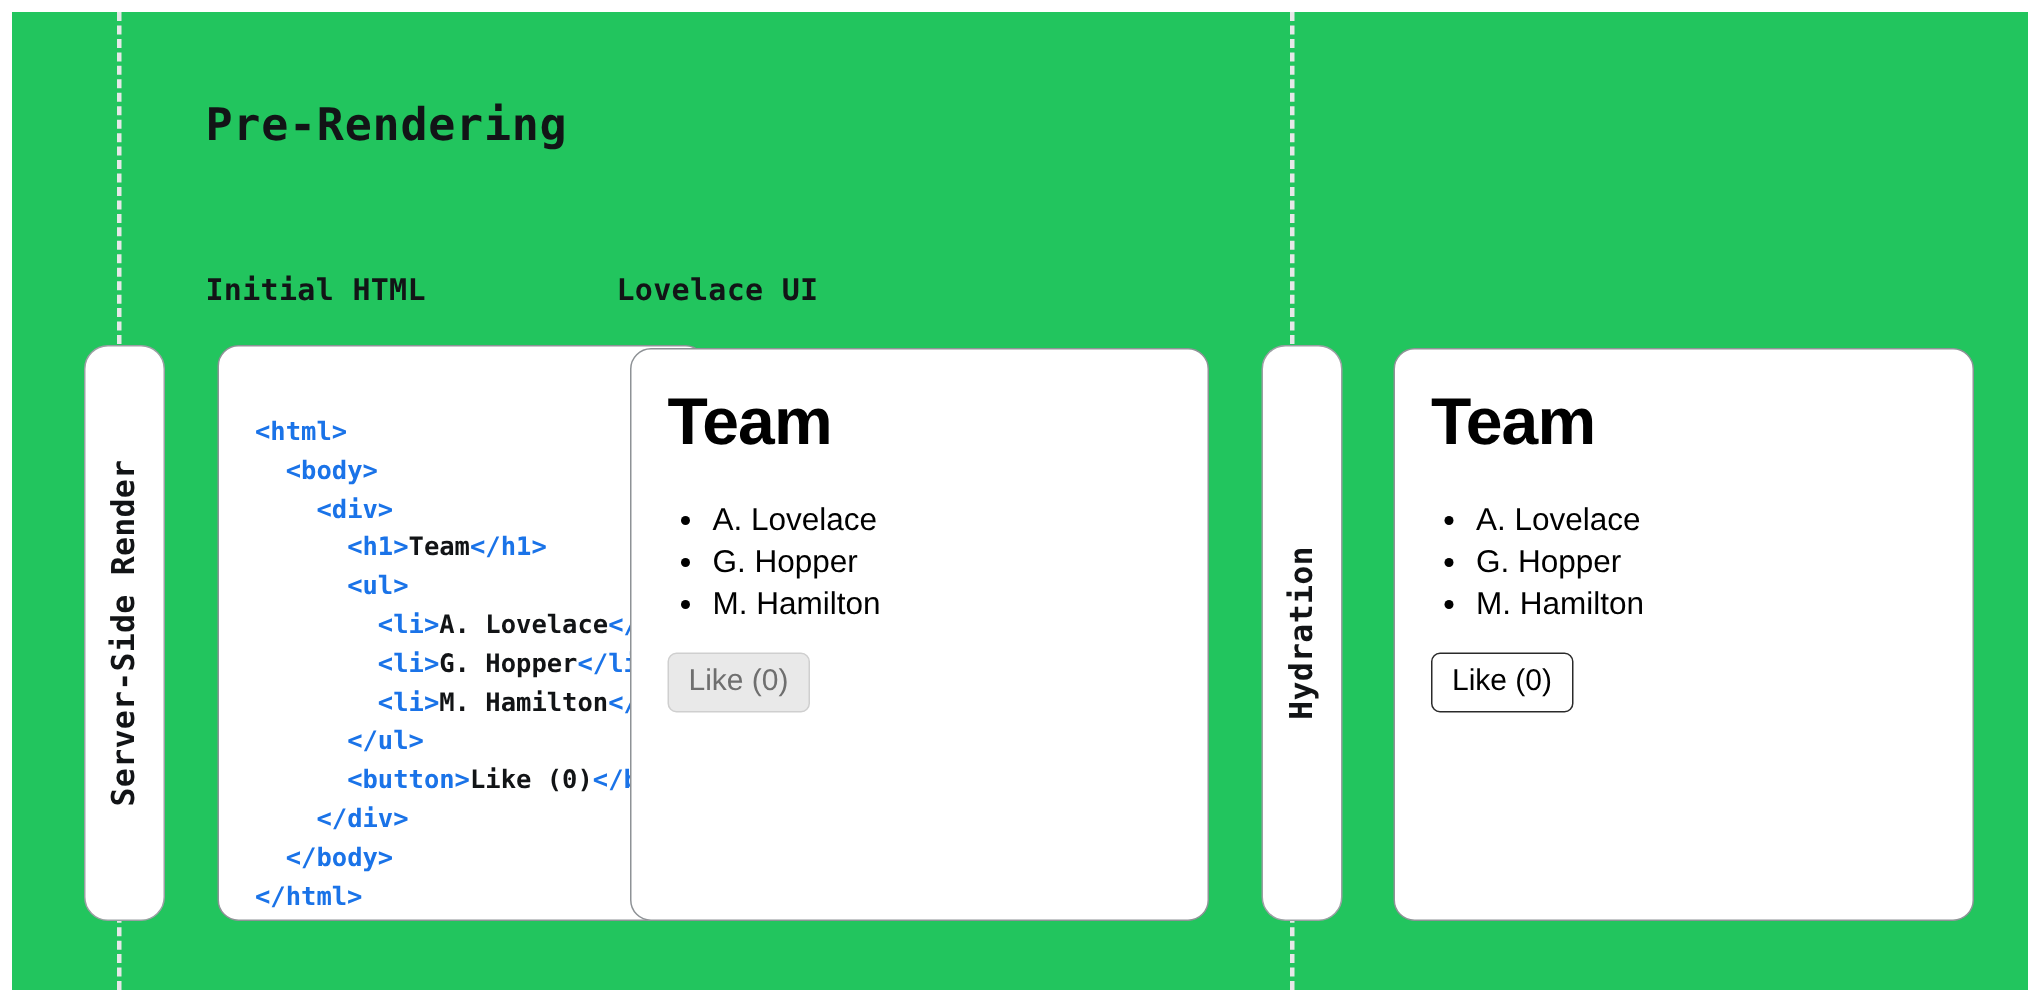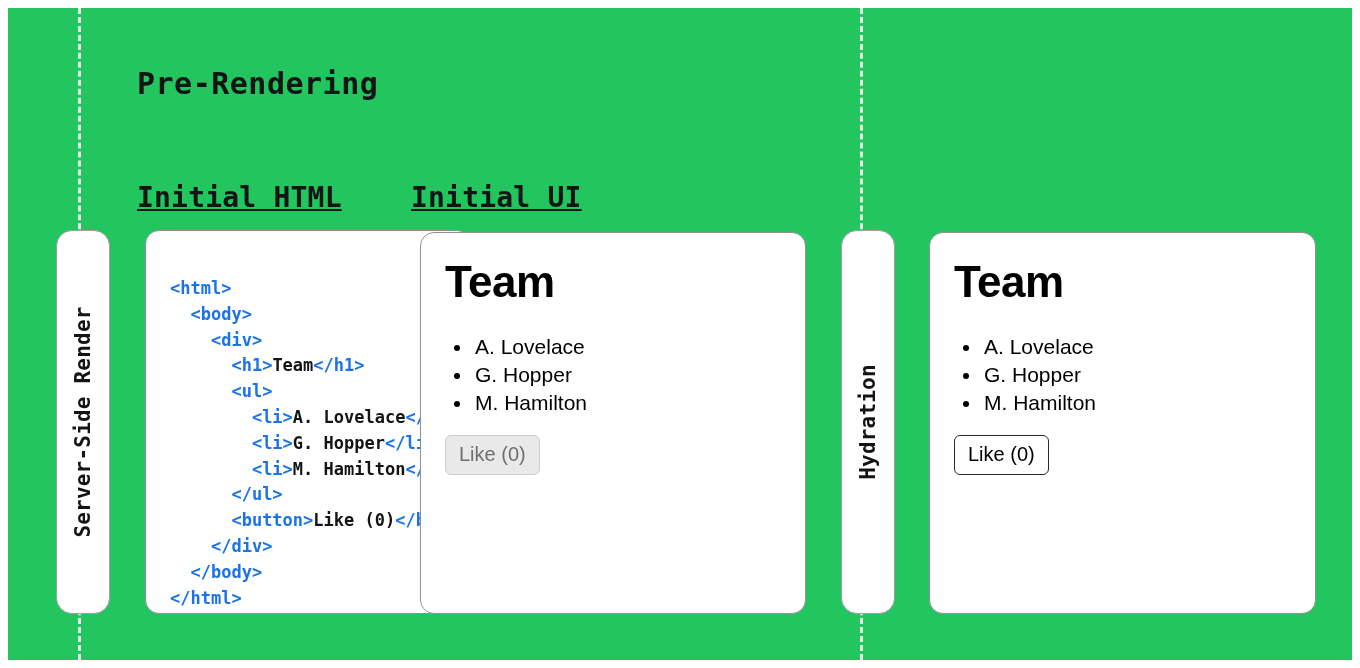--- a/index.html
+++ b/index.html
@@ -55,26 +55,25 @@
     font-weight: 700;
     letter-spacing: 0.5px;
     color: #121416;
     white-space: pre;
   }
 
   
   .col-heading {
     position: absolute;
     font-family: "DejaVu Sans Mono", "Liberation Mono", monospace;
-    font-size: 28px;
+    font-size: 20px;
     font-weight: 700;
     color: #121416;
     white-space: pre;
     letter-spacing: 0.2px;
-    text-decoration: underline;
   }
   #heading-initial-html { left: 129px; top: 173px; }
   #heading-initial-ui   { left: 403px; top: 173px; }
   #heading-interactive-ui { left: 914px; top: 173px; }
 
   
   .stage-pill {
     position: absolute;
     top: 222px;
     width: 54px;
@@ -199,21 +198,21 @@
 
 <div id="stage">
   <div id="canvas">
 
     <div id="rule-ssr" class="dashed-rule"></div>
     <div id="rule-hyd" class="dashed-rule"></div>
 
     <div id="page-title">Pre-Rendering</div>
 
     <div id="heading-initial-html" class="col-heading">Initial HTML</div>
-    <div id="heading-initial-ui" class="col-heading">Initial UI</div>
+    <div id="heading-initial-ui" class="col-heading">Lovelace UI</div>
 
     <div id="pill-ssr" class="stage-pill">
       <span class="vlabel">Server-Side Render</span>
     </div>
 
     <div id="pill-hydration" class="stage-pill">
       <span class="vlabel">Hydration</span>
     </div>
 
     <div id="card-initial-html" class="card">

